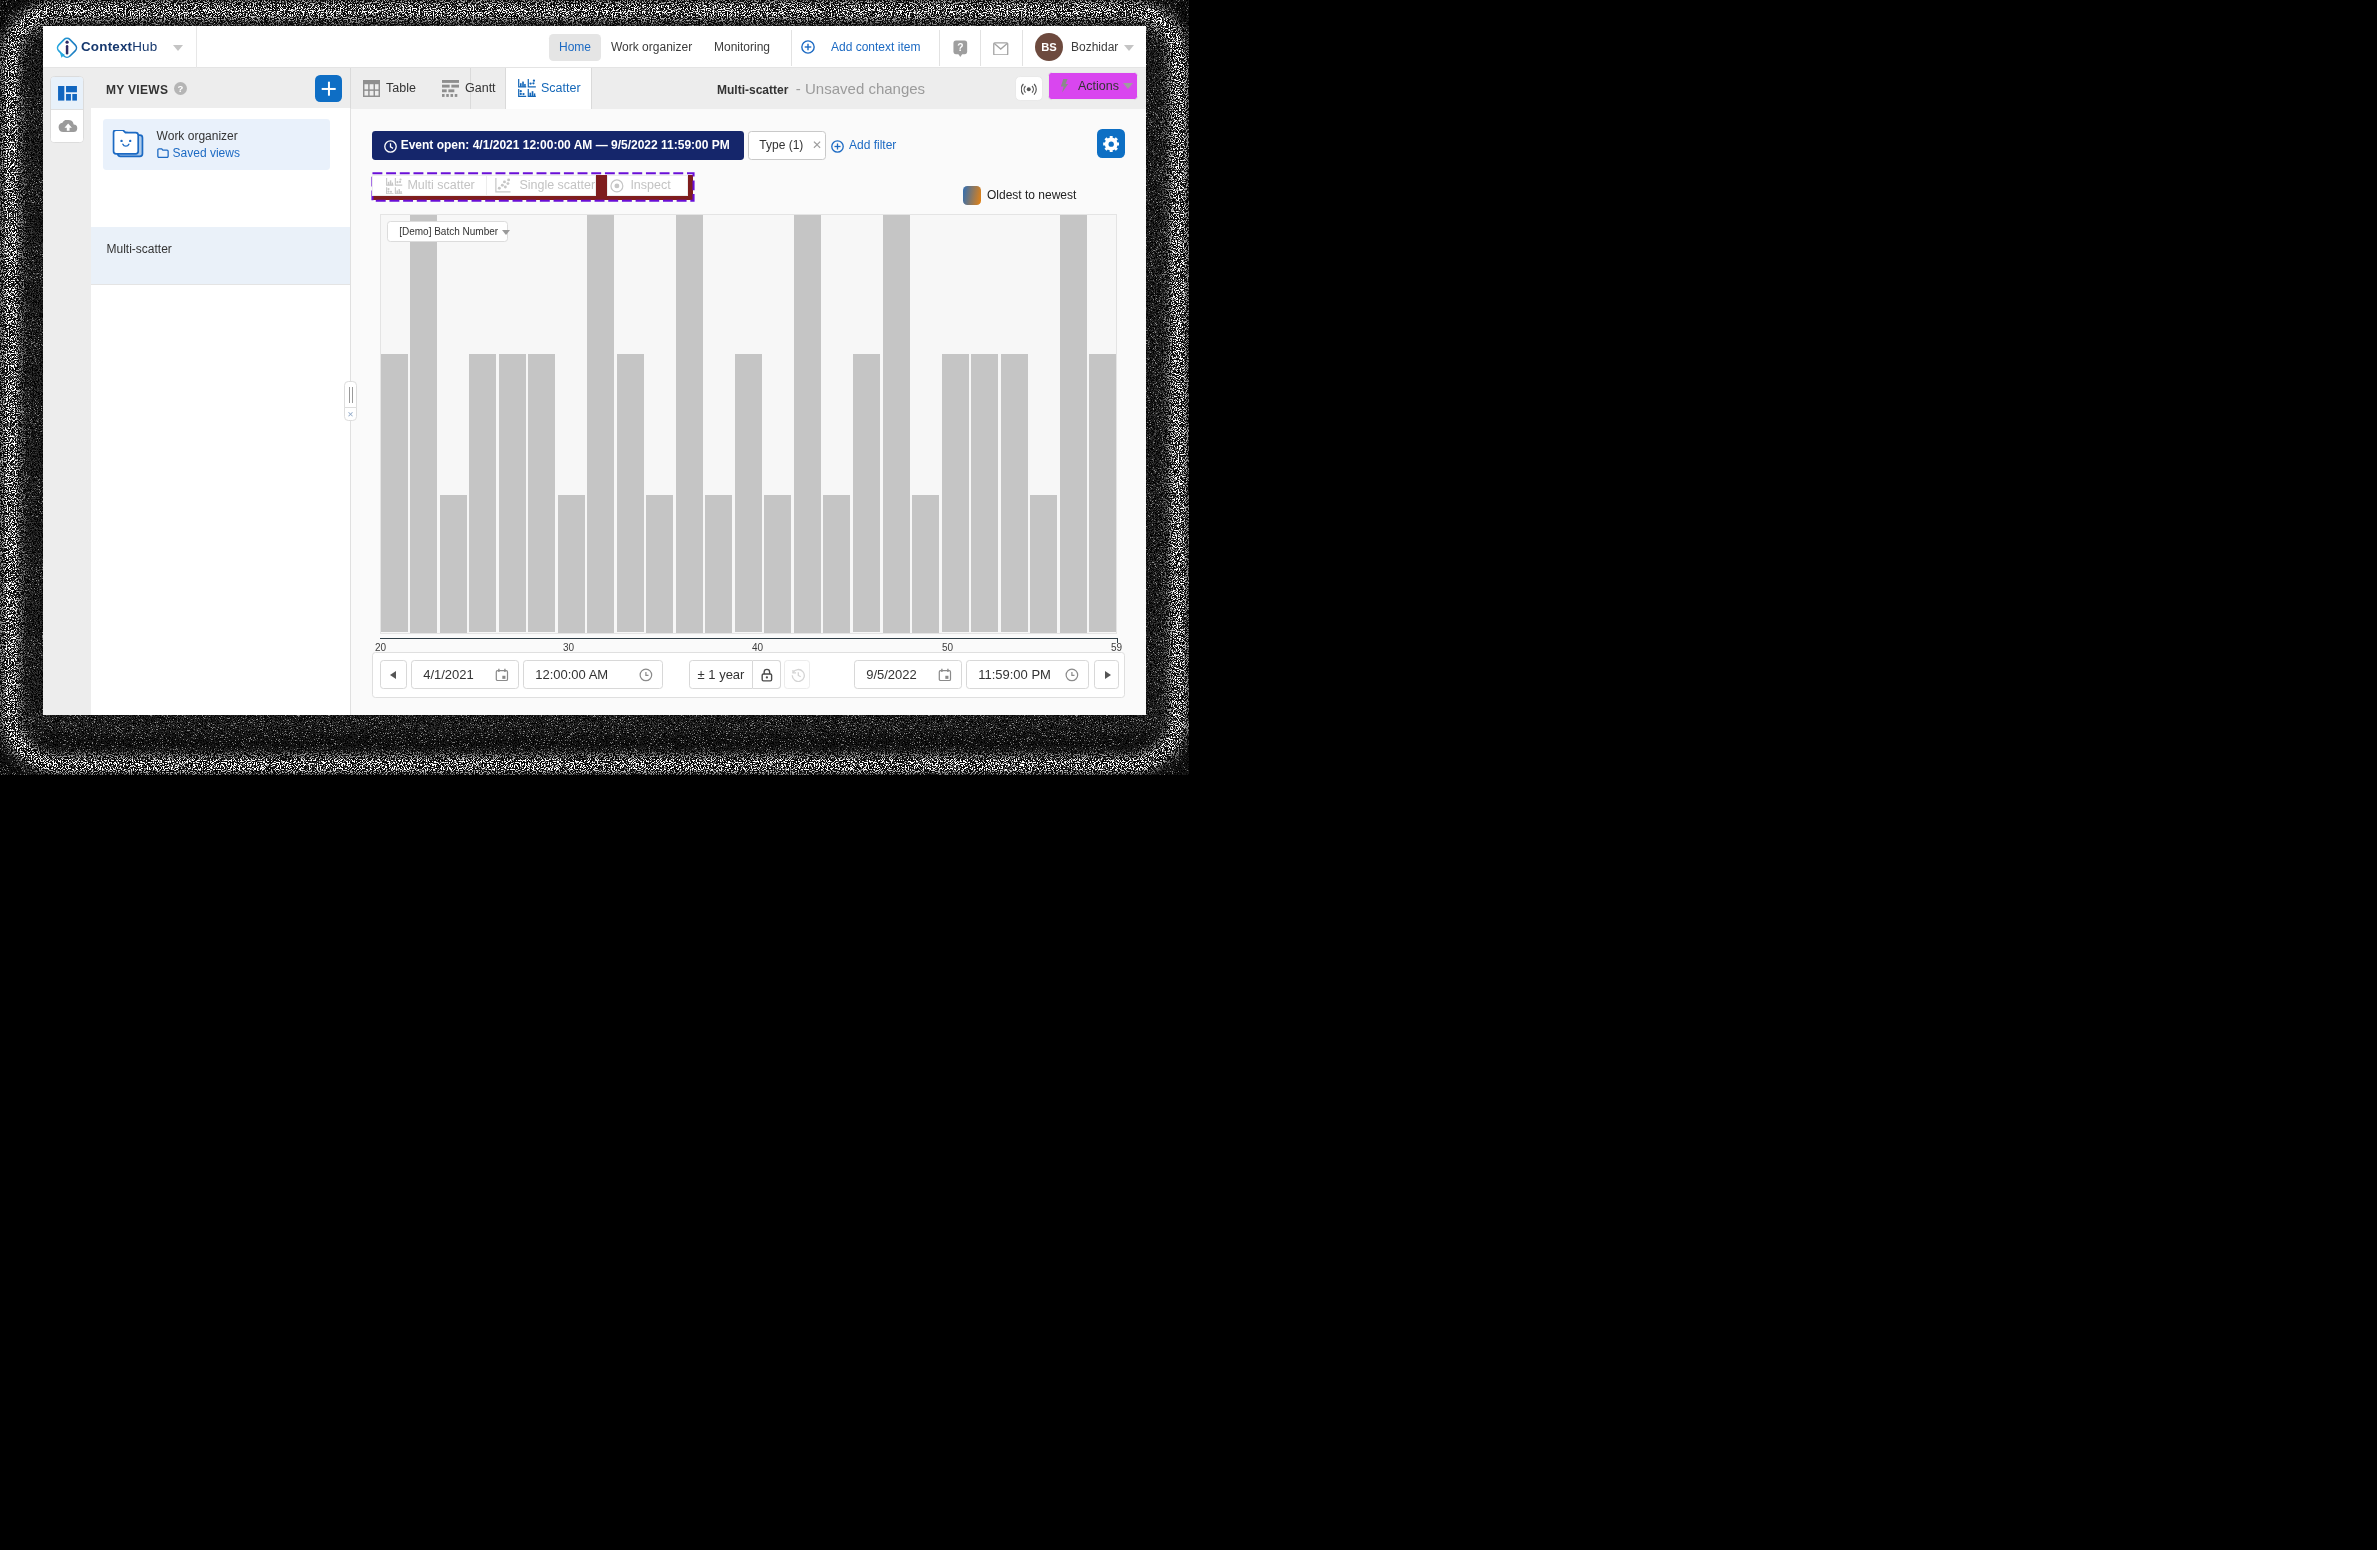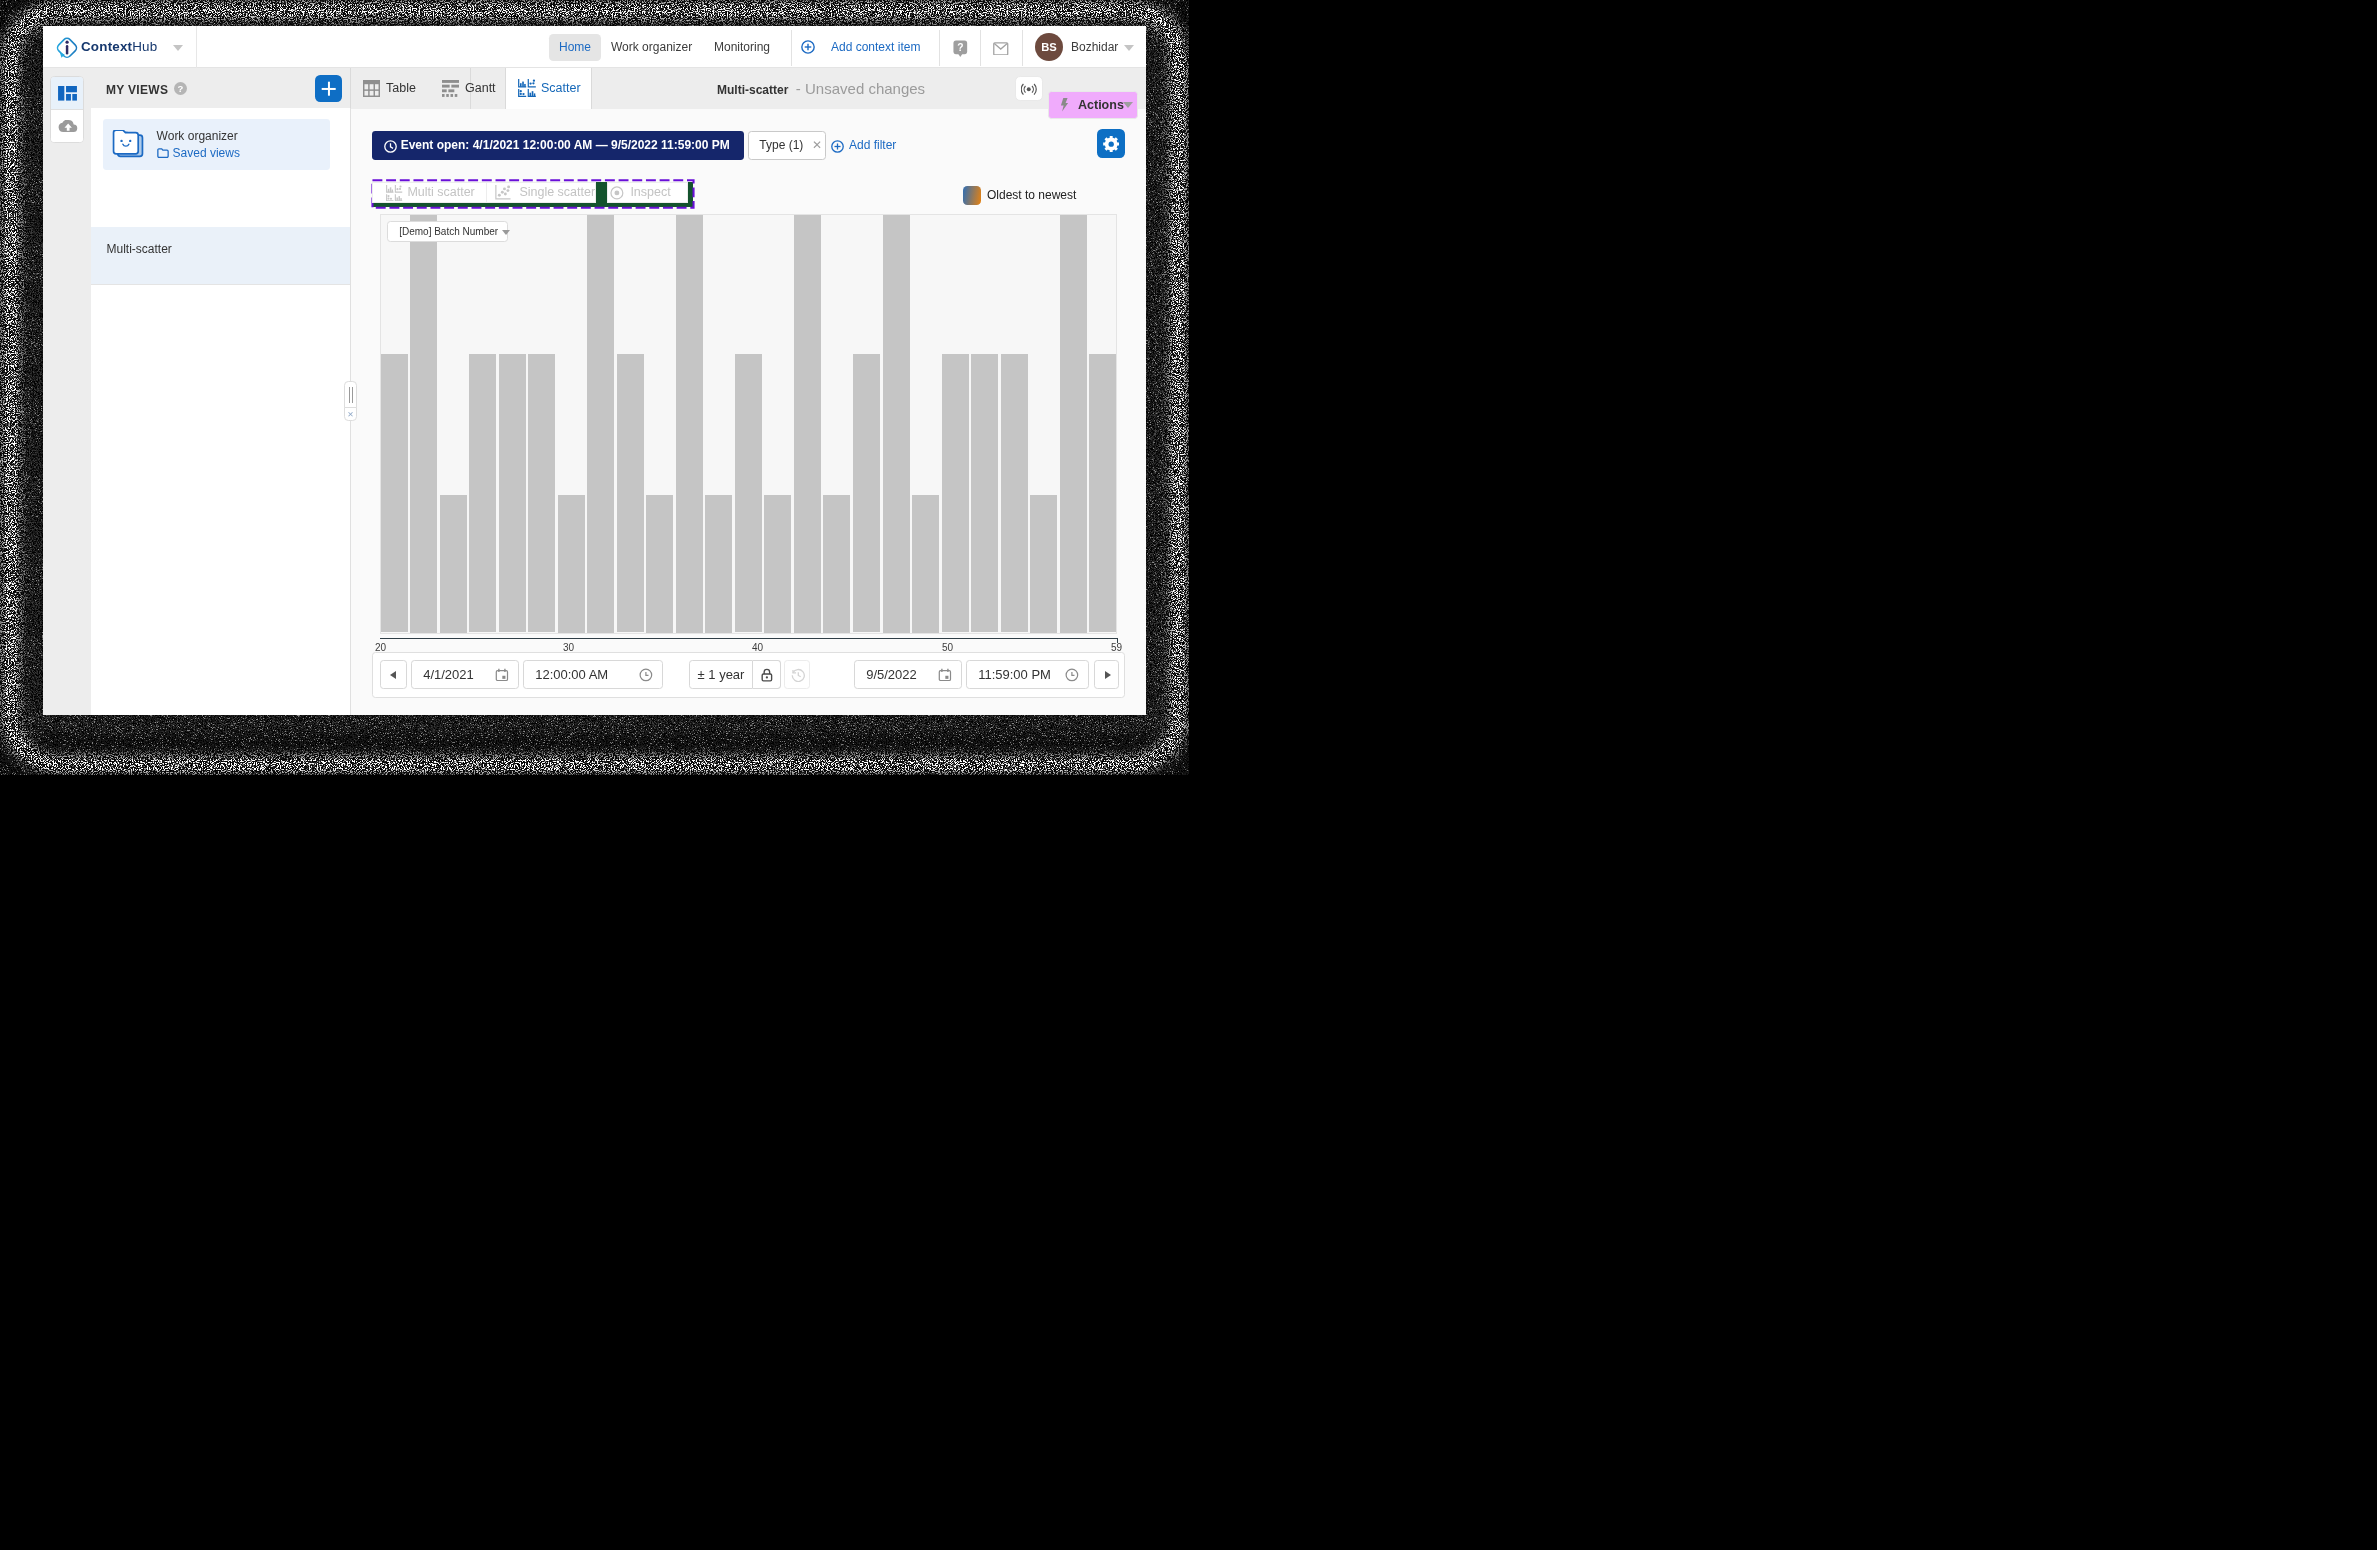--- a/index.html
+++ b/index.html
@@ -36,21 +36,21 @@
 #splitline{position:absolute;left:307px;top:40px;width:0.9px;height:607px;background:#e0e0e0;z-index:4;}
 #splithandle{position:absolute;left:301px;top:313px;width:13px;height:27px;background:#fff;border:0.9px solid #ddd;border-radius:4.3px 4.3px 0 0;z-index:5;}
 #splitx{position:absolute;left:301px;top:339px;width:13px;height:13.8px;background:#fff;border:0.9px solid #ddd;border-radius:0 0 4.3px 4.3px;font-size:7.8px;color:#8fa8c8;text-align:center;line-height:13px;z-index:5;}
 
 #main{position:absolute;left:308px;top:41px;width:795px;height:606px;background:#fafafa;}
 
 .pill{position:absolute;top:22.4px;height:29px;border-radius:3.4px;}
 #navyPill{left:20.7px;width:372px;background:#15266b;color:#fff;font-size:12px;font-weight:bold;line-height:29px;white-space:nowrap;}
 #typePill{left:397px;width:78px;background:#fff;border:0.9px solid #c9c9c9;color:#333;font-size:12px;line-height:27.6px;white-space:nowrap;}
 #gearBtn{position:absolute;left:746px;top:20px;width:27.6px;height:29px;background:#0d6fc4;border-radius:5.2px;}
-#dashedBox{position:absolute;left:21.4px;top:73px;width:321px;height:25px;background:#14532d;}
+#dashedBox{position:absolute;left:21.4px;top:66px;width:321px;height:25px;background:#7f1d1d;}
 #legendSq{position:absolute;left:612px;top:77px;width:17.6px;height:18.6px;border-radius:4.3px;background:linear-gradient(100deg,#2d6db5,#e8820f);}
 #legendTxt{position:absolute;left:636px;top:77px;font-size:12px;color:#222;line-height:19px;}
 #plot{position:absolute;left:29px;top:105px;width:737px;height:420px;background:#f7f7f7;border:0.9px solid #e4e4e4;}
 .bar{position:absolute;bottom:0;width:27px;background:#c5c5c5;}
 #axis{position:absolute;left:29px;top:529px;width:738px;height:1px;background:#2f3e46;}
 .xlab{position:absolute;top:533px;font-size:10px;color:#3c3c3c;}
 #ddown{position:absolute;left:36px;top:112px;width:121px;height:20.7px;background:#fff;border:0.9px solid #dcdcdc;border-radius:3.4px;font-size:10px;color:#333;line-height:19px;white-space:nowrap;}
 
 #toolbar{position:absolute;left:20.6px;top:543px;width:753px;height:46px;background:#fff;border:0.9px solid #dfdfdf;border-radius:3.4px;}
 .tbtn{position:absolute;top:8px;height:29px;background:#fff;border:0.9px solid #d8d8d8;border-radius:3.4px;font-size:13px;color:#333;line-height:27px;white-space:nowrap;}
@@ -367,21 +367,21 @@
         </div>
     </div>
 
     <div id="bcastBtn" style="position:absolute;left:972px;top:8px;width:27.6px;height:25px;background:#fff;border:0.9px solid #e9e9e9;border-radius:5.2px;">
       <svg class="abs" style="left:5.2px;top:5.2px;" width="15.5" height="14.6" viewBox="0 0 18 17">
         <circle cx="9" cy="8.5" r="2.3" fill="#555"></circle>
         <path d="M5.2 4.7 a5.4 5.4 0 0 0 0 7.6 M12.8 4.7 a5.4 5.4 0 0 1 0 7.6" fill="none" stroke="#555" stroke-width="1.4"></path>
         <path d="M2.8 2.3 a8.8 8.8 0 0 0 0 12.4 M15.2 2.3 a8.8 8.8 0 0 1 0 12.4" fill="none" stroke="#555" stroke-width="1.4"></path>
       </svg>
     </div>
-    <div id="actionsBtn" style="position:absolute;left:1005px;top:23px;width:90px;height:27.6px;background:#f0abfc;border:0.9px solid #e9e9e9;border-radius:3.4px;font-weight:bold;">
+    <div id="actionsBtn" style="position:absolute;left:1005px;top:4px;width:90px;height:27.6px;background:#d946ef;border:0.9px solid #e9e9e9;border-radius:3.4px;">
       <svg class="abs" style="left:9.5px;top:6px;" width="10.3" height="14.6" viewBox="0 0 12 17">
         <path d="M5 0 L10 0 L7.7 5.8 L10.6 5.8 L3.6 15.8 L5.4 8.6 L2.2 8.6 Z" fill="#8a8a8a"></path>
       </svg>
       <span style="position:absolute;left:29px;top:0;line-height:26px;font-size:12.5px;color:#333;">Actions</span>
       <span class="caret" style="position:absolute;left:74px;top:10.3px;border-top-color:#9e9e9e;"></span>
     </div>
   </div>
 </div>
 <svg width="0" height="0" style="position:absolute;">
 <defs>

